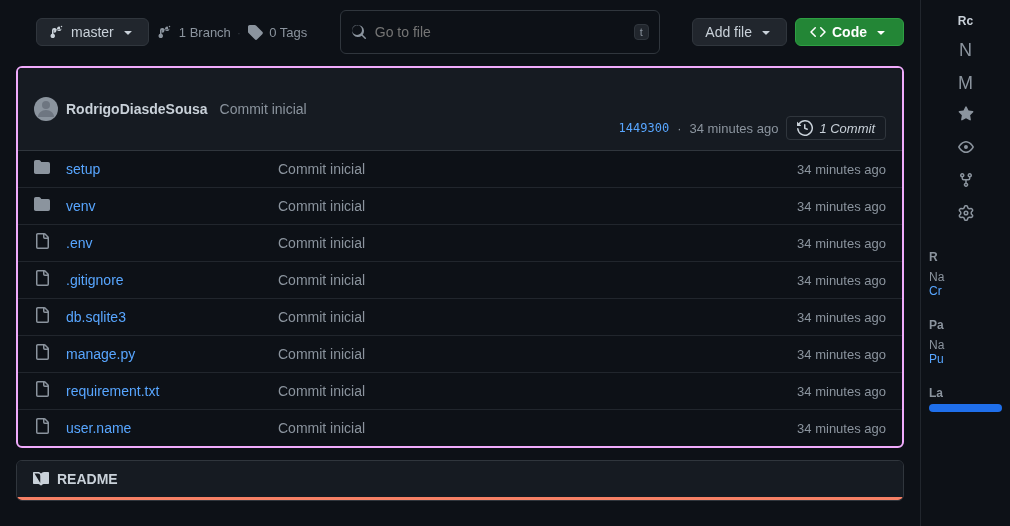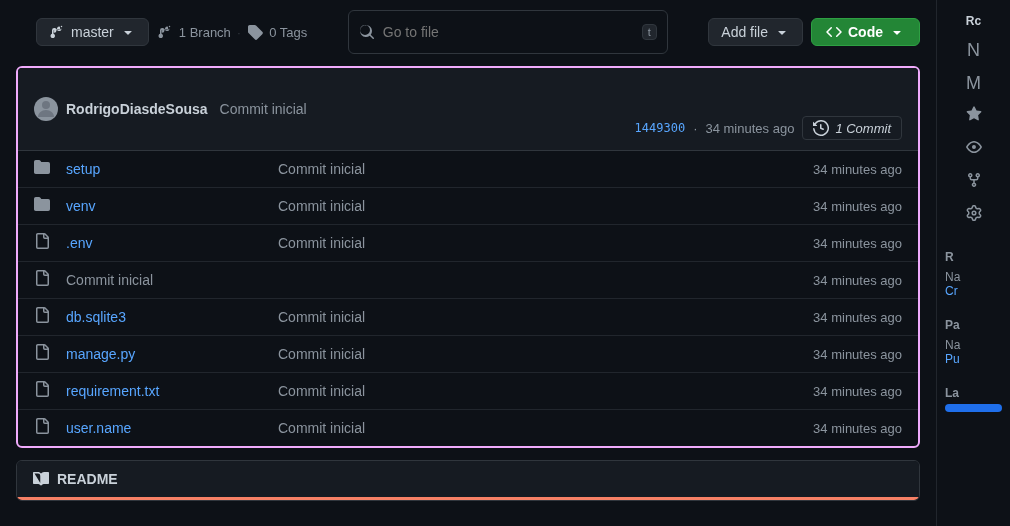--- a/index.html
+++ b/index.html
@@ -251,21 +251,21 @@
     }
 
     .readme-title {
       font-weight: 600;
       color: #c9d1d9;
       font-size: 14px;
     }
 
     
     .right-sidebar {
-      width: 74px;
+      width: 90px;
       background: #0d1117;
       border-left: 1px solid #21262d;
       padding: 10px 8px;
       display: flex;
       flex-direction: column;
       gap: 12px;
     }
 
     .sidebar-icon-group {
       display: flex;
@@ -425,20 +425,21 @@
               <path d="M2 1.75C2 .784 2.784 0 3.75 0h6.586c.464 0 .909.184 1.237.513l2.914 2.914c.329.328.513.773.513 1.237v9.586A1.75 1.75 0 0 1 13.25 16h-9.5A1.75 1.75 0 0 1 2 14.25V1.75zm1.75-.25a.25.25 0 0 0-.25.25v12.5c0 .138.112.25.25.25h9.5a.25.25 0 0 0 .25-.25V6h-2.75A1.75 1.75 0 0 1 9 4.25V1.5H3.75zm6.75.062V4.25c0 .138.112.25.25.25h2.688a.252.252 0 0 0-.011-.013l-2.914-2.914a.272.272 0 0 0-.013-.011z"></path>
             </svg></span>
           <span class="file-name">.env</span>
           <span class="file-commit-msg">Commit inicial</span>
           <span class="file-time">34 minutes ago</span>
         </div>
         <div class="file-row">
           <span class="file-icon"><svg width="16" height="16" viewBox="0 0 16 16" fill="#8b949e">
               <path d="M2 1.75C2 .784 2.784 0 3.75 0h6.586c.464 0 .909.184 1.237.513l2.914 2.914c.329.328.513.773.513 1.237v9.586A1.75 1.75 0 0 1 13.25 16h-9.5A1.75 1.75 0 0 1 2 14.25V1.75zm1.75-.25a.25.25 0 0 0-.25.25v12.5c0 .138.112.25.25.25h9.5a.25.25 0 0 0 .25-.25V6h-2.75A1.75 1.75 0 0 1 9 4.25V1.5H3.75zm6.75.062V4.25c0 .138.112.25.25.25h2.688a.252.252 0 0 0-.011-.013l-2.914-2.914a.272.272 0 0 0-.013-.011z"></path>
             </svg></span>
+          <span class="file-name">.gitignore</span>
           <span class="file-commit-msg">Commit inicial</span>
           <span class="file-time">34 minutes ago</span>
         </div>
         <div class="file-row">
           <span class="file-icon"><svg width="16" height="16" viewBox="0 0 16 16" fill="#8b949e">
               <path d="M2 1.75C2 .784 2.784 0 3.75 0h6.586c.464 0 .909.184 1.237.513l2.914 2.914c.329.328.513.773.513 1.237v9.586A1.75 1.75 0 0 1 13.25 16h-9.5A1.75 1.75 0 0 1 2 14.25V1.75zm1.75-.25a.25.25 0 0 0-.25.25v12.5c0 .138.112.25.25.25h9.5a.25.25 0 0 0 .25-.25V6h-2.75A1.75 1.75 0 0 1 9 4.25V1.5H3.75zm6.75.062V4.25c0 .138.112.25.25.25h2.688a.252.252 0 0 0-.011-.013l-2.914-2.914a.272.272 0 0 0-.013-.011z"></path>
             </svg></span>
           <span class="file-name">db.sqlite3</span>
           <span class="file-commit-msg">Commit inicial</span>
           <span class="file-time">34 minutes ago</span>

